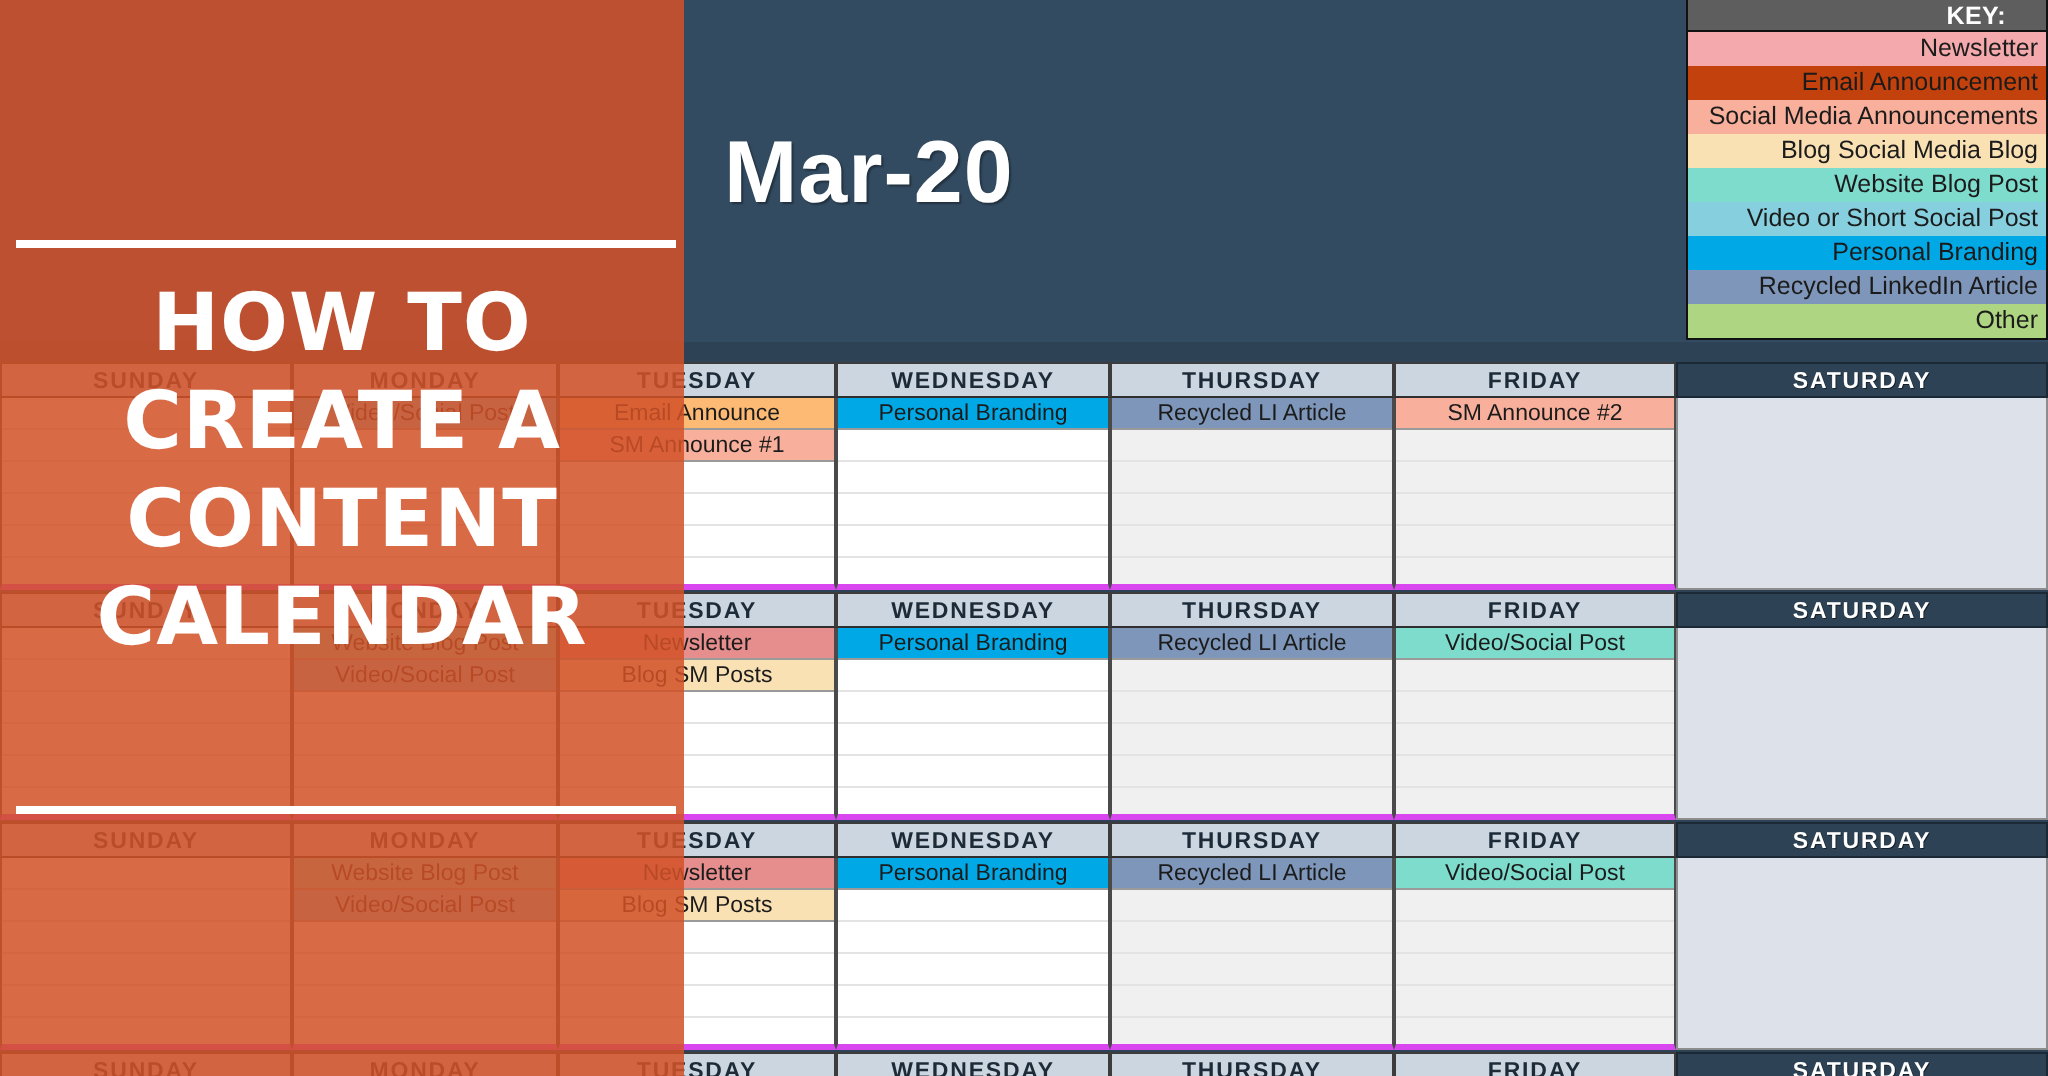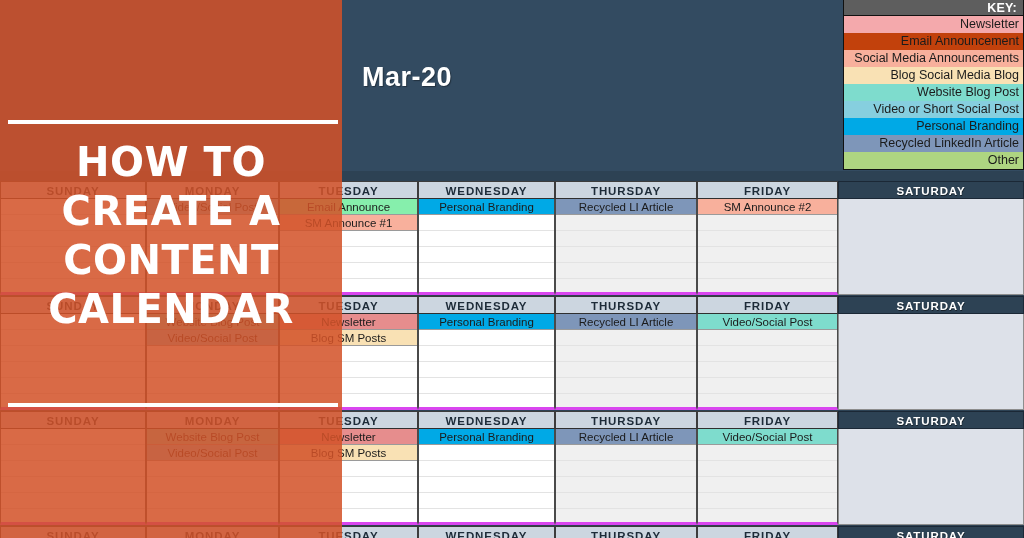--- a/index.html
+++ b/index.html
@@ -24,21 +24,21 @@
   
   .title-band {
     position: absolute;
     left: 0; top: 0; width: 1024px; height: 171px;
     background: #334b61;
   }
   .title-band .sheet-title {
     position: absolute;
     left: 362px; top: 62px;
     color: #ffffff;
-    font-size: 27px;
+    font-size: 44px;
     font-weight: bold;
     letter-spacing: 0.5px;
     text-shadow: 1px 1px 1px rgba(0,0,0,0.35);
   }
 
   
   .key-box {
     position: absolute;
     left: 843px; top: 0px;
     width: 181px;
@@ -46,21 +46,21 @@
     border-top: none;
     background: #fff;
   }
   .key-head {
     height: 16px;
     background: #5e5e5e;
     color: #ffffff;
     font-size: 12.5px;
     font-weight: bold;
     text-align: right;
-    padding-right: 6px;
+    padding-right: 20px;
     line-height: 16px;
     border-bottom: 1px solid #111;
     letter-spacing: 0.2px;
   }
   .key-row {
     height: 17px;
     line-height: 17px;
     font-size: 12.5px;
     color: #1b1b1b;
     text-align: right;
@@ -214,21 +214,21 @@
                 <div class="cell"></div>
                 <div class="cell"></div>
                 <div class="cell"></div>
                 <div class="cell"></div>
                 <div class="cell"></div>
               </div>
             </div>
             <div class="col" style="left: 279px; width: 139px;">
               <div class="col-head">TUESDAY</div>
               <div class="col-body" style="height: 96px;">
-                <div class="cell filled" style="background: #86efac;">Email Announce</div>
+                <div class="cell filled" style="background: #fdba74;">Email Announce</div>
                 <div class="cell filled" style="background: rgb(248, 176, 156);">SM Announce #1</div>
                 <div class="cell"></div>
                 <div class="cell"></div>
                 <div class="cell"></div>
                 <div class="cell"></div>
               </div>
             </div>
             <div class="col" style="left: 418px; width: 137px;">
               <div class="col-head">WEDNESDAY</div>
               <div class="col-body" style="height: 96px;">

